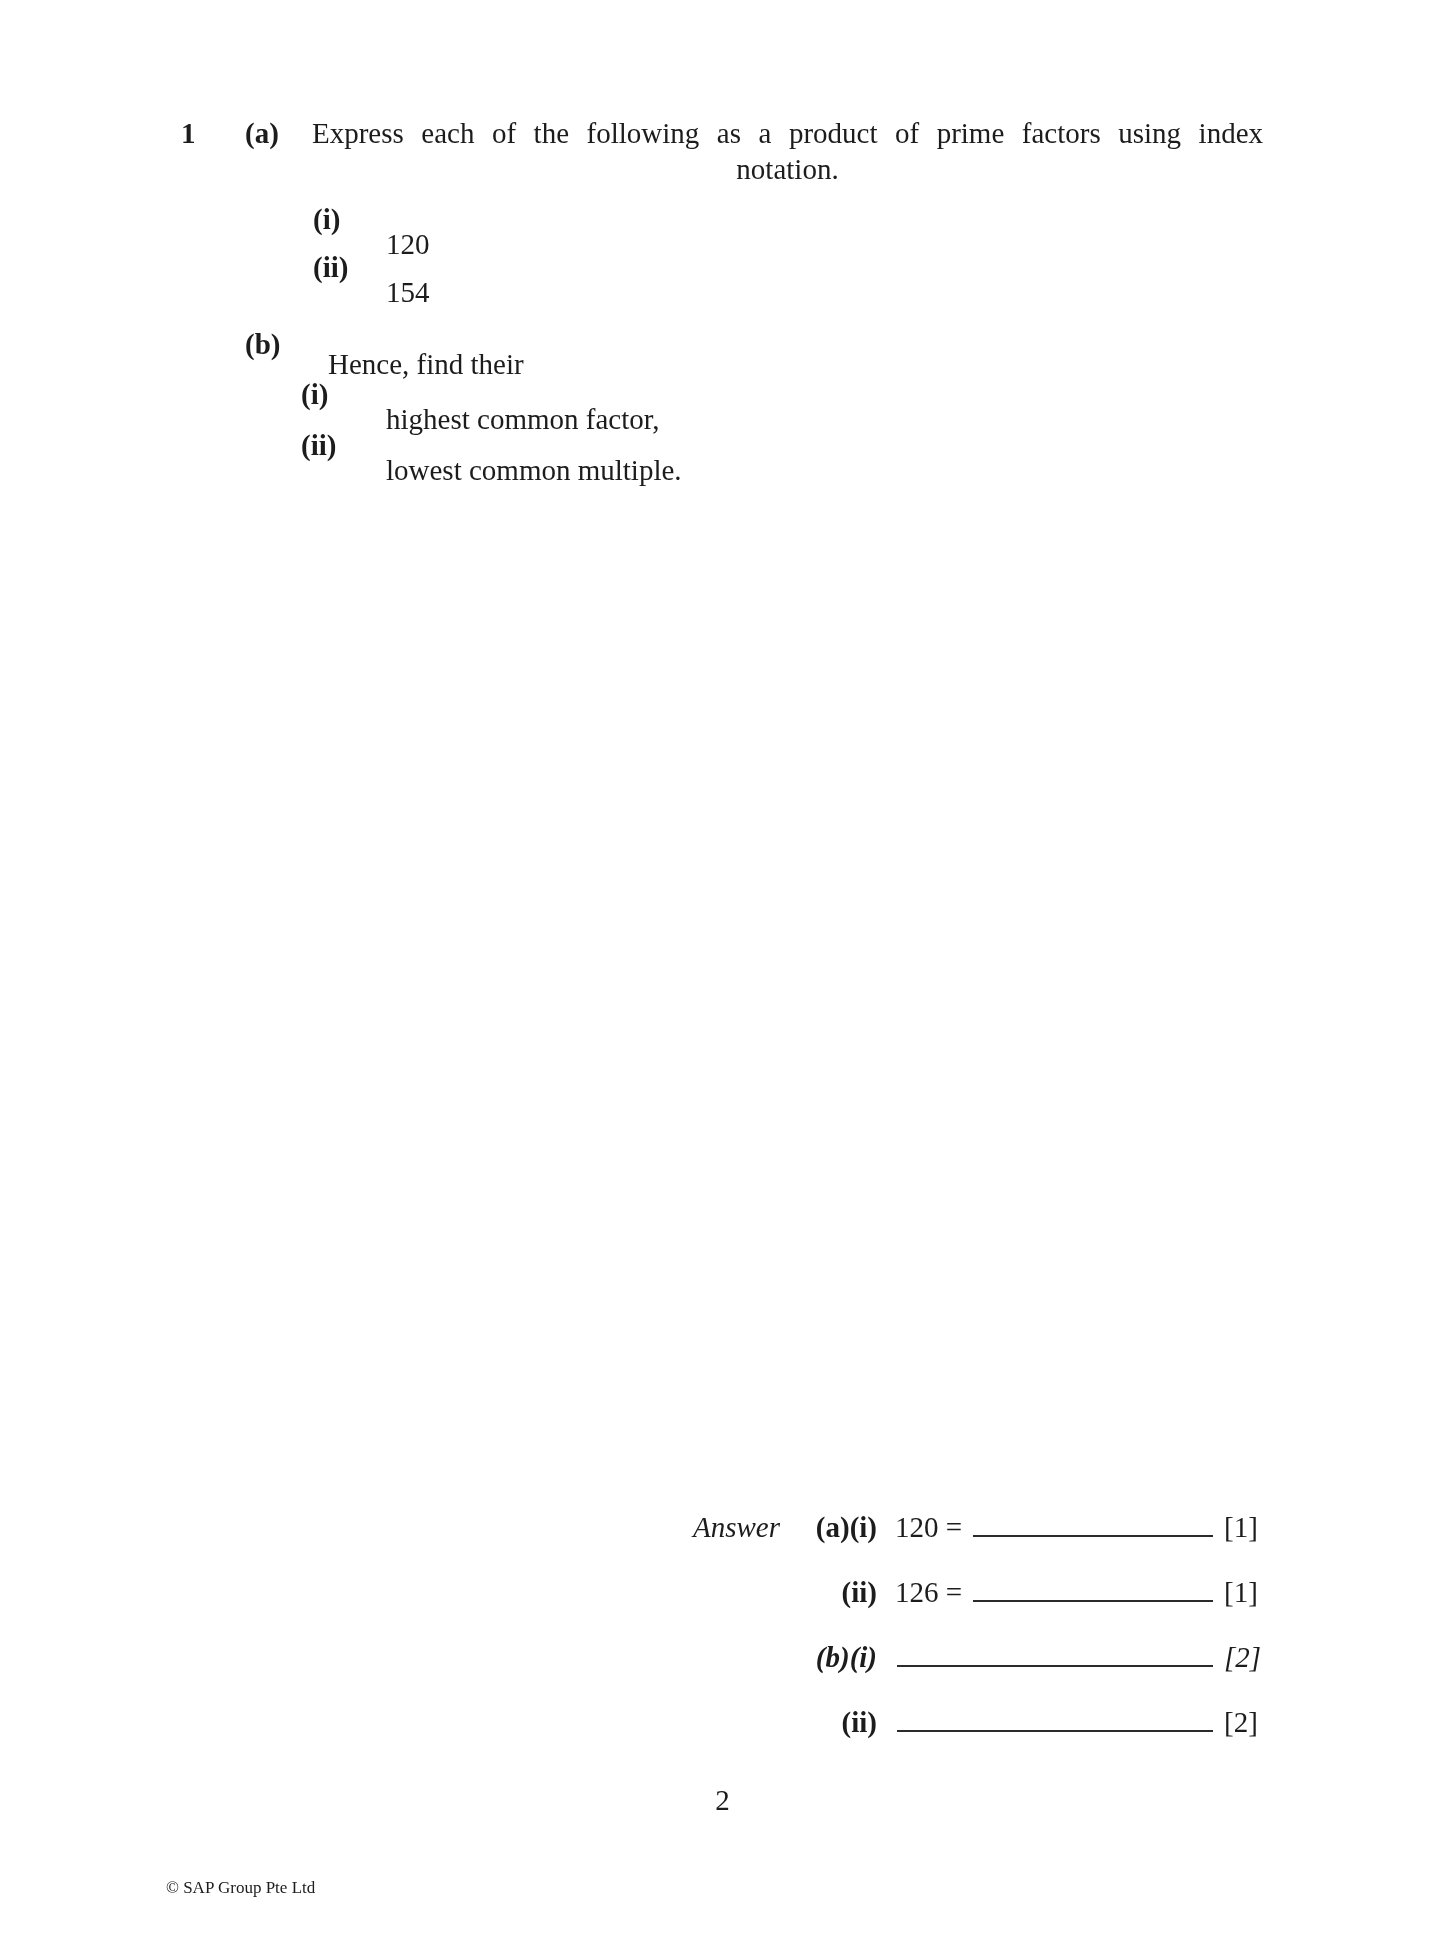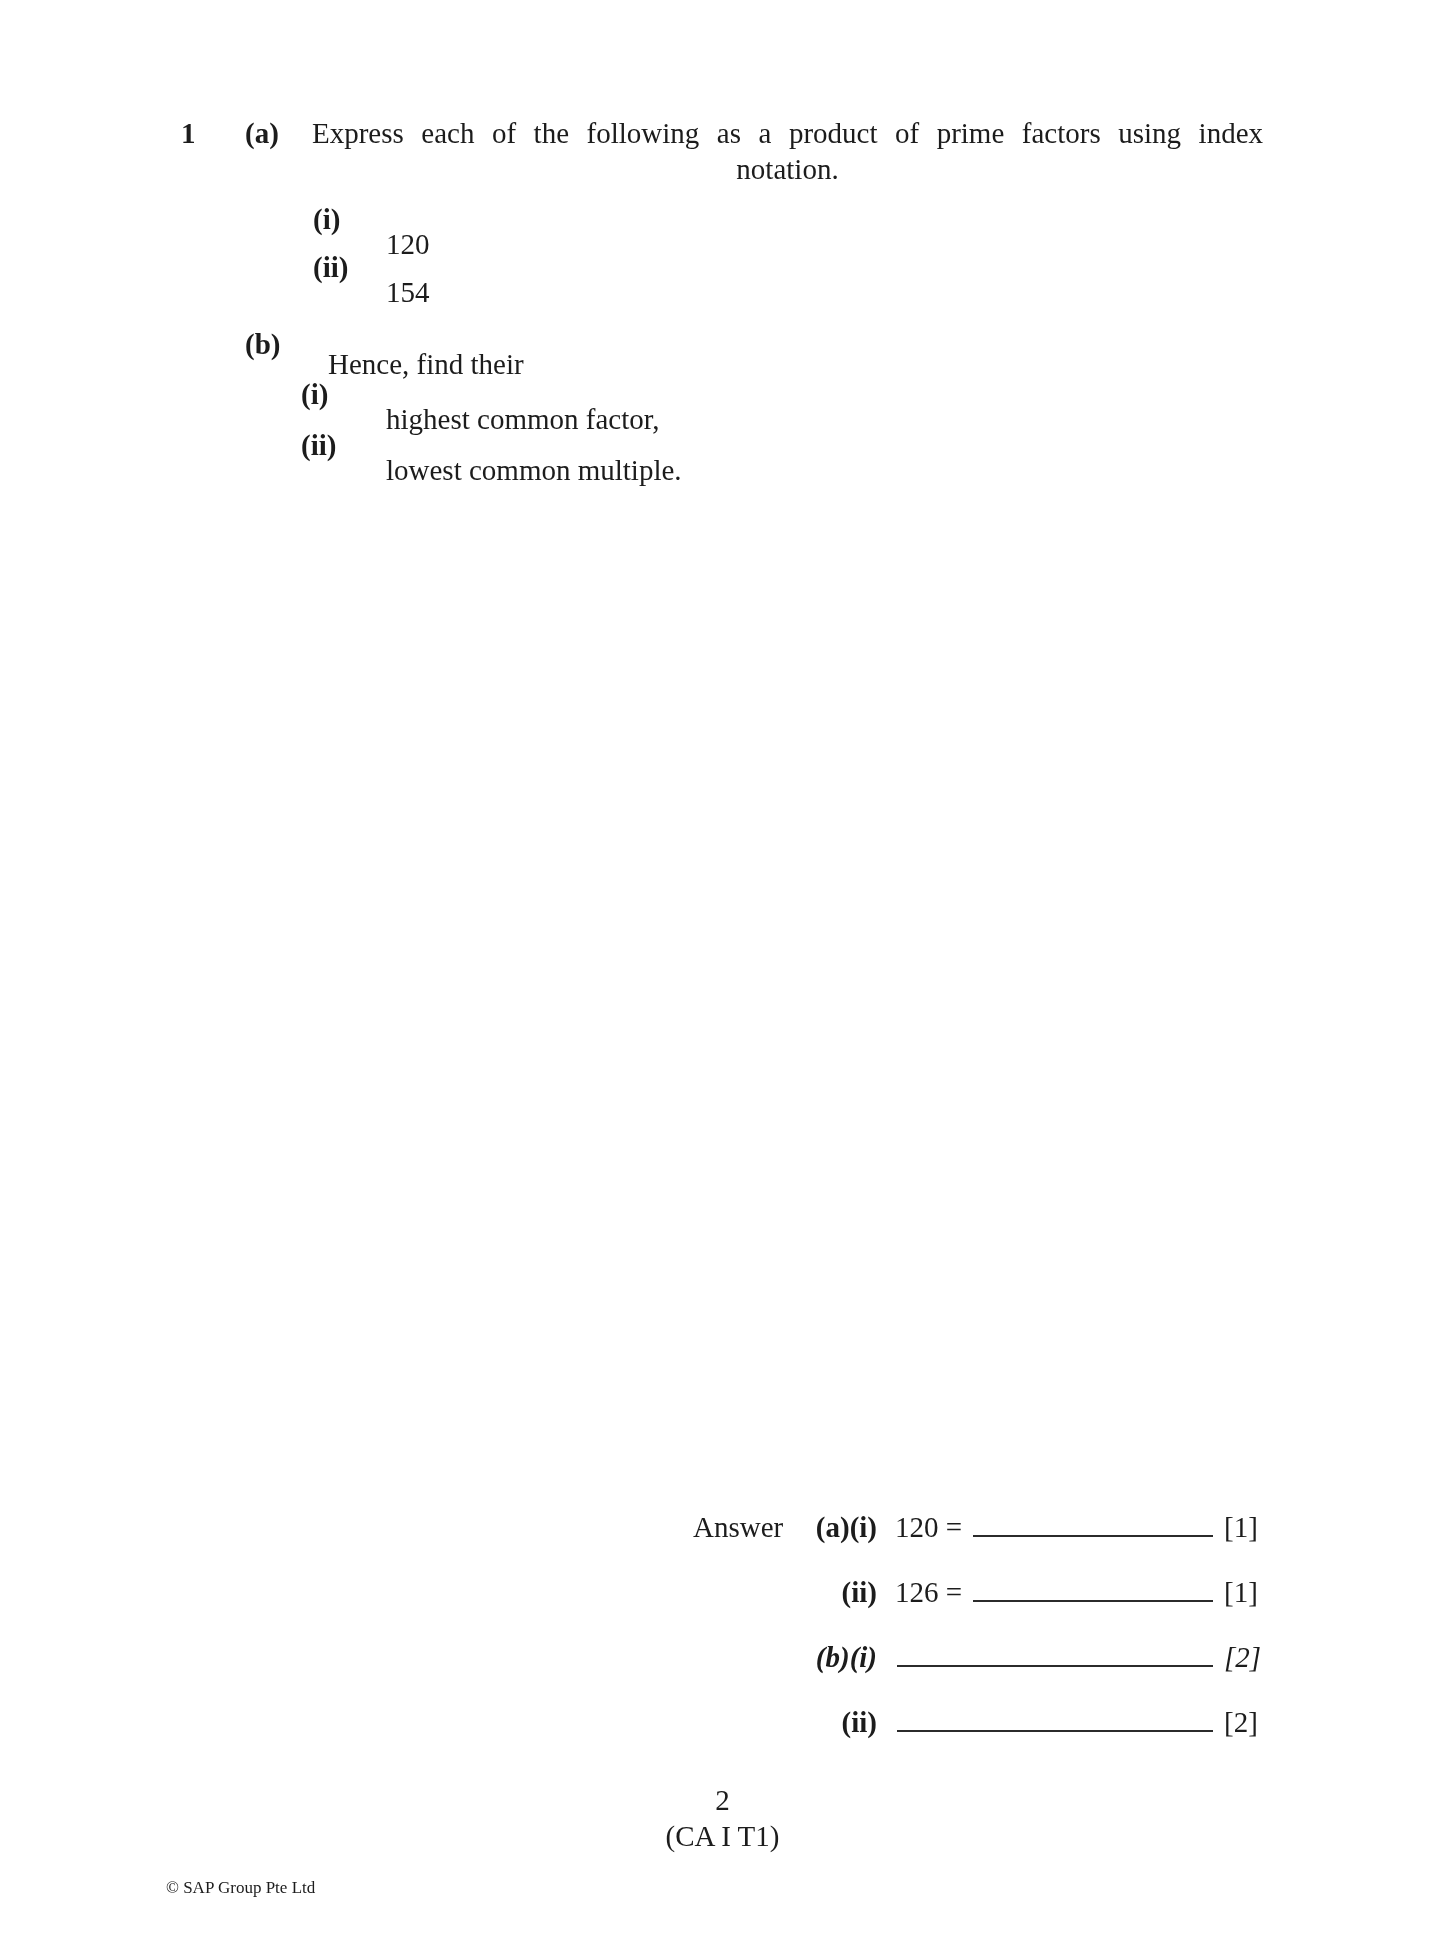--- a/index.html
+++ b/index.html
@@ -9,21 +9,21 @@
     margin:0 auto;
     background:#ffffff;
     font-family:"Liberation Serif","DejaVu Serif",serif;
     color:#1c1c1c;
     font-size:29px;
     line-height:36px;
     overflow:hidden;
   }
   .abs{position:absolute;}
   .b{font-weight:bold;}
-  .i{}
+  .i{font-style:italic;}
 
   
   .q-number{left:181px;top:115px;}
   .part-a-label{left:245px;top:115px;}
   .part-a-para{left:312px;top:115px;width:951px;}
   .para-line1{text-align:justify;text-align-last:justify;}
   .para-line2{text-align:center;}
   .a-item-1{top:201px;}
   .a-item-2{top:249px;}
   .part-b-label{left:245px;top:326px;}
@@ -99,18 +99,17 @@
   <span class="abs b ans-label ans-row-3">(b)(i)</span>
   <span class="abs blank blank-long ans-row-3"></span>
   <span class="abs mark ans-row-3">[2]</span>
 
   <span class="abs b ans-label ans-row-4">(ii)</span>
   <span class="abs blank blank-long ans-row-4"></span>
   <span class="abs mark ans-row-4">[2]</span>
 
   <div class="abs footer-center">
     <div>2</div>
-    <div>(CA I T1)</div>
   </div>
 
   <div class="abs copyright">© SAP Group Pte Ltd</div>
 
 </div>
 
 </body></html>

